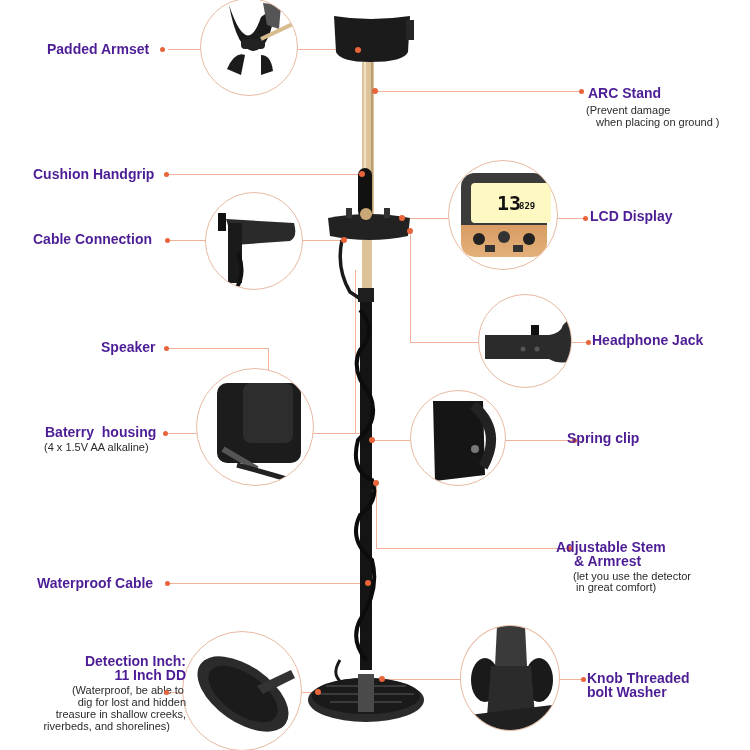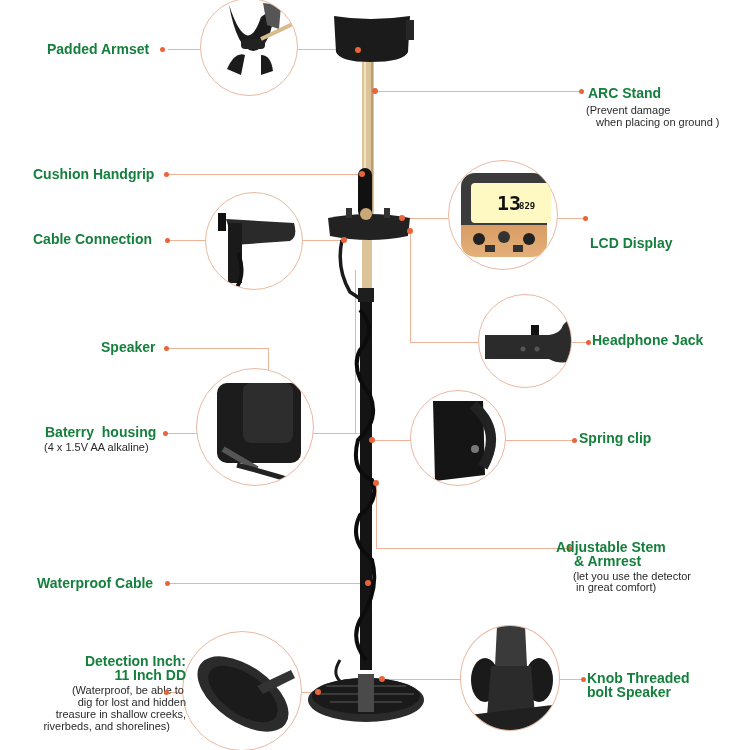--- a/index.html
+++ b/index.html
@@ -1,19 +1,19 @@
 <!DOCTYPE html>
 <html><head>
 <meta charset="utf-8">
 <style>
   * { box-sizing: border-box; margin: 0; padding: 0; }
   html, body { width: 750px; height: 750px; background: #ffffff; overflow: hidden; }
   body { position: relative; font-family: "Liberation Sans", "DejaVu Sans", sans-serif; color: #141414; }
   .abs { position: absolute; }
-  .lbl { position: absolute; font-weight: bold; font-size: 14px; line-height: 15px; color: #15803d; white-space: nowrap; }
+  .lbl { position: absolute; font-weight: bold; font-size: 14px; line-height: 15px; color: #4c1d95; white-space: nowrap; }
   .sub { position: absolute; font-size: 11px; line-height: 12px; color: #2a2a2a; white-space: nowrap; text-align: center; }
   .dot { position: absolute; width: 5px; height: 5px; border-radius: 50%; background: #e8643a; }
   .hl { position: absolute; height: 1px; background: #f0b39a; }
   .vl { position: absolute; width: 1px; background: #f0b39a; }
   .circle { position: absolute; border-radius: 50%; border: 1.5px solid #e9b9a2; background: #ffffff; overflow: hidden; }
   .right { text-align: right; }
 </style>
 </head>
 <body>
 
@@ -212,38 +212,38 @@
 
 <div>
   <span class="dot" style="left:579px; top:89px;"></span>
   <span class="lbl" style="left:588px; top:86px;">ARC Stand</span>
   <span class="sub" style="left:586px; top:104px;">(Prevent damage</span>
   <span class="sub" style="left:586px; top:116px;margin-left:10px;">when placing on ground )</span>
 </div>
 
 <div>
   <span class="dot" style="left:583px; top:216px;"></span>
-  <span class="lbl" style="left:590px; top:209px;margin-top:27px;">LCD Display</span>
+  <span class="lbl" style="left:590px; top:209px;">LCD Display</span>
 </div>
 
 <div>
   <span class="dot" style="left:586px; top:340px;"></span>
   <span class="lbl" style="left:592px; top:333px;">Headphone Jack</span>
 </div>
 
 <div>
   <span class="dot" style="left:572px; top:438px;"></span>
-  <span class="lbl" style="left:579px; top:431px;">Spring clip</span>
+  <span class="lbl" style="left:567px; top:431px;">Spring clip</span>
 </div>
 
 <div>
   <span class="dot" style="left:567px; top:546px;"></span>
   <span class="lbl" style="left:556px; top:540px;">Adjustable Stem</span>
   <span class="lbl" style="left:574px; top:554px;">&amp; Armrest</span>
   <span class="sub" style="left:573px; top:570px;">(let you use the detector</span>
   <span class="sub" style="left:573px; top:581px; white-space:pre;"> in great comfort)</span>
 </div>
 
 <div>
   <span class="dot" style="left:581px; top:677px;"></span>
   <span class="lbl" style="left:587px; top:671px;">Knob Threaded</span>
-  <span class="lbl" style="left:587px; top:685px;">bolt Speaker</span>
+  <span class="lbl" style="left:587px; top:685px;">bolt Washer</span>
 </div>
 
 </body></html>

